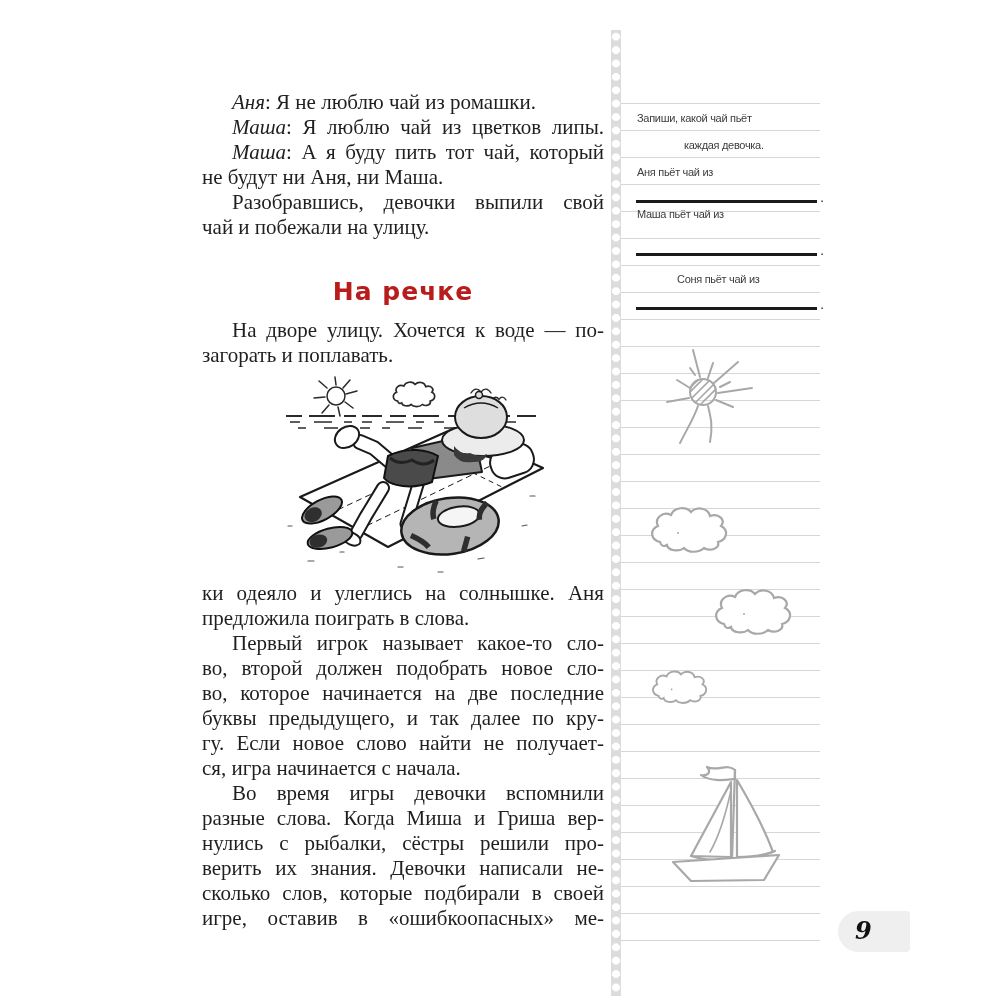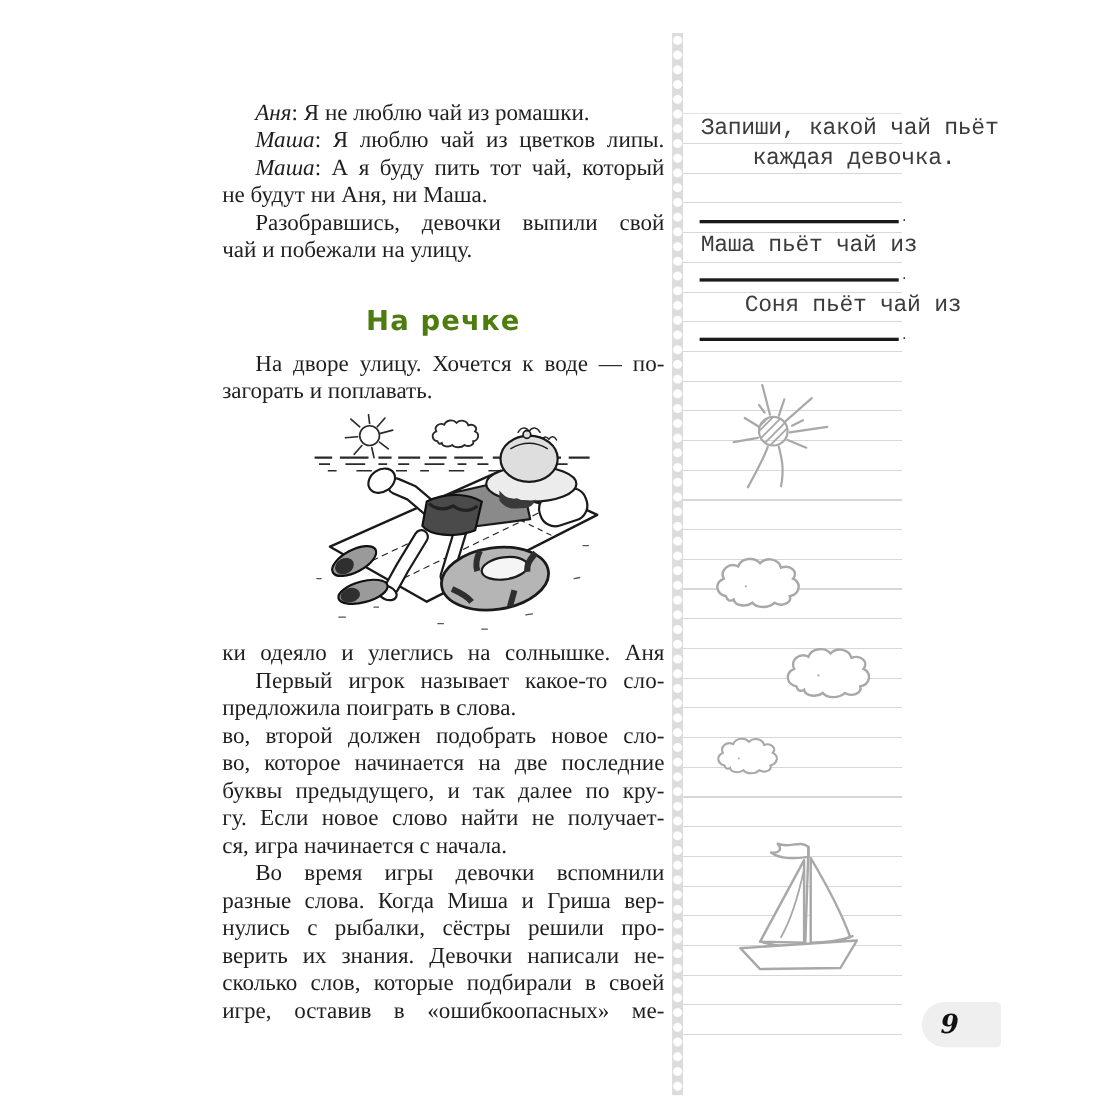--- a/index.html
+++ b/index.html
@@ -8,35 +8,35 @@
 
   
   .tblock{position:absolute;left:202px;width:402px;}
   .b1{top:90px;} .b2{top:318px;} .b3{top:581px;}
   .tline{height:25px;line-height:25px;font-size:21px;color:#1f1f1f;
          text-align:justify;text-align-last:justify;white-space:normal;}
   .tline.noj{text-align-last:left;}
   .tline.ind{padding-left:30px;}
   .tline em{font-style:italic;}
   .heading{position:absolute;left:202px;top:277px;width:402px;margin:0;text-align:center;
-           font-family:"DejaVu Sans",sans-serif;font-weight:bold;font-size:25px;color:#4d7c0f;
+           font-family:"DejaVu Sans",sans-serif;font-weight:bold;font-size:25px;color:#b91c1c;
            letter-spacing:1px;}
   .illo{position:absolute;left:278px;top:376px;width:270px;height:200px;margin:0;}
 
   
   .perf{position:absolute;left:611px;top:30px;width:10px;height:966px;background-color:#dcdcdc;
         background-image:radial-gradient(circle at 5px 6.7px,#ffffff 0 3.8px,rgba(255,255,255,0) 4.2px);
         background-size:10px 13.4px;}
 
   
   .rules{position:absolute;left:621px;top:103px;width:199px;height:841px;
          background-image:repeating-linear-gradient(to bottom,#d7d7d7 0,#d7d7d7 1px,transparent 1px,transparent 27px);}
   .nline{position:absolute;left:637px;width:195px;height:24px;line-height:24px;white-space:nowrap;
-         font-family:Liberation Mono, monospace;font-size:21px;letter-spacing:-0.3px;color:#3c3c3c;}
-  .p1{top:106px;} .p2{top:133px;margin-left:47px;} .p3{top:160px;} .p4{top:212px;} .p5{top:267px;margin-left:40px;}
+         font-family:Liberation Sans, sans-serif;font-size:11px;letter-spacing:-0.3px;color:#3c3c3c;}
+  .p1{top:106px;} .p2{top:133px;margin-left:47px;} .p3{top:160px;} .p4{top:202px;} .p5{top:267px;margin-left:40px;}
   .ans{position:absolute;left:636px;width:192px;height:18px;}
   .a1{top:188px;} .a2{top:241px;} .a3{top:295px;}
   .ans .bar{position:absolute;left:0;top:12px;width:181px;height:3px;background:#1a1a1a;}
   .ans .enddot{position:absolute;left:184px;top:0px;font-family:"Liberation Sans",sans-serif;
                font-size:15px;color:#333;}
   .doodles{position:absolute;left:600px;top:330px;width:400px;height:570px;}
 
   
   .page-badge{position:absolute;left:838px;top:911px;width:72px;height:41px;background:#efefef;
               border-radius:21px 4px 4px 21px;}
@@ -163,40 +163,41 @@
         <line x1="244" y1="150" x2="249" y2="149"></line>
           <line x1="252" y1="120" x2="257" y2="120"></line>
         <line x1="10" y1="150" x2="14" y2="150"></line>
           <line x1="160" y1="196" x2="165" y2="196"></line>
       </g>
     </svg>
   </figure>
 
   <div class="tblock b3">
       <div class="tline"><span>ки одеяло и улеглись на солнышке. Аня</span></div>
+      <div class="tline noj"><span>предложила поиграть в слова.</span></div>
       <div class="tline ind"><span>Первый игрок называет какое-то сло-</span></div>
-      <div class="tline noj"><span>предложила поиграть в слова.</span></div>
       <div class="tline"><span>во, второй должен подобрать новое сло-</span></div>
       <div class="tline"><span>во, которое начинается на две последние</span></div>
       <div class="tline"><span>буквы предыдущего, и так далее по кру-</span></div>
       <div class="tline"><span>гу. Если новое слово найти не получает-</span></div>
       <div class="tline noj"><span>ся, игра начинается с начала.</span></div>
       <div class="tline ind"><span>Во время игры девочки вспомнили</span></div>
       <div class="tline"><span>разные слова. Когда Миша и Гриша вер-</span></div>
       <div class="tline"><span>нулись с рыбалки, сёстры решили про-</span></div>
       <div class="tline"><span>верить их знания. Девочки написали не-</span></div>
       <div class="tline"><span>сколько слов, которые подбирали в своей</span></div>
       <div class="tline"><span>игре, оставив в «ошибкоопасных» ме-</span></div>
     </div>
 
   <div class="perf"></div>
 
   <div class="rules"></div>
   <div class="nline p1">Запиши, какой чай пьёт</div>
   <div class="nline p2">каждая девочка.</div>
+  <div class="nline p3">Аня пьёт чай из</div>
   <div class="ans a1">
     <span class="bar"></span>
     <span class="enddot">.</span>
   </div>
   <div class="nline p4">Маша пьёт чай из</div>
   <div class="ans a2">
     <span class="bar"></span>
     <span class="enddot">.</span>
   </div>
   <div class="nline p5">Соня пьёт чай из</div>

